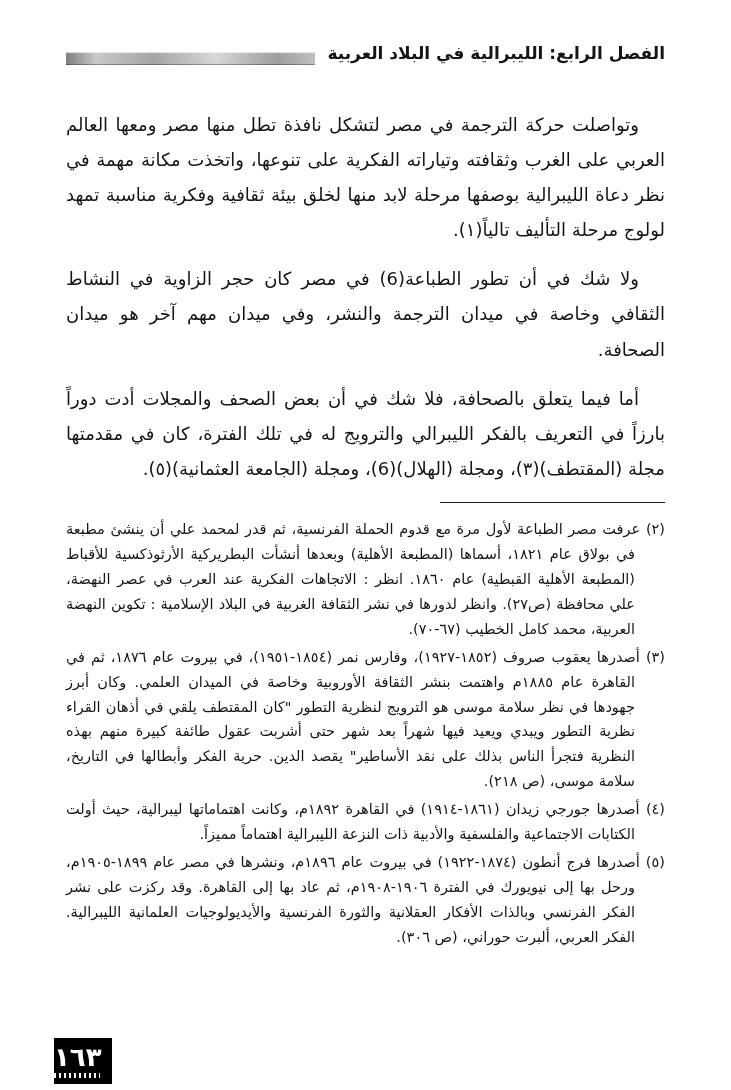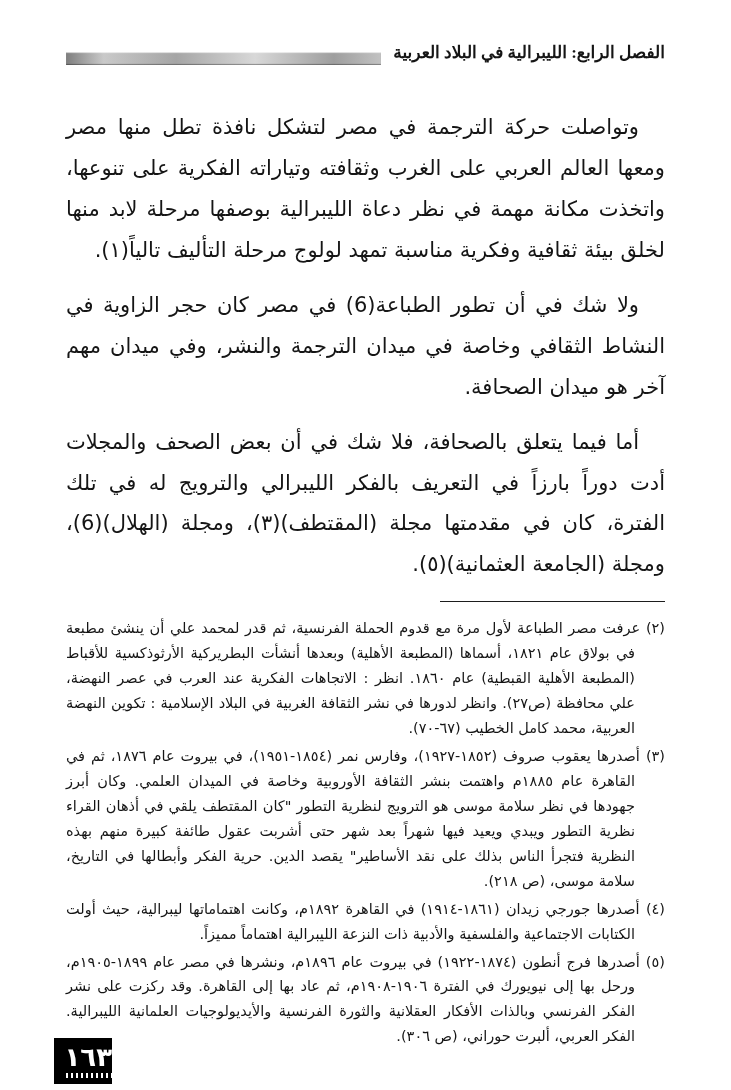--- a/index.html
+++ b/index.html
@@ -19,21 +19,20 @@
     font-family: "DejaVu Sans", sans-serif;
     color: #151515;
     overflow: hidden;
   }
   
   .chapter-header {
     display: flex;
     align-items: center;
     gap: 12px;
     margin-bottom: 42px;
-    font-family: Liberation Serif, serif;
   }
   .chapter-title {
     margin: 0;
     font-size: 17px;
     font-weight: bold;
     white-space: nowrap;
     letter-spacing: 0.2px;
   }
   .header-rule {
     flex: 1;
@@ -41,21 +40,21 @@
     margin-top: 12px;
     background: linear-gradient(90deg,
       #7e7e7e 0%, #c9c9c9 12%, #a5a5a5 35%,
       #d8d8d8 60%, #9e9e9e 85%, #c2c2c2 100%);
     box-shadow: inset 0 1px 1px rgba(255,255,255,.7),
                 inset 0 -1px 1px rgba(0,0,0,.35);
   }
   
   .body-text p {
     margin: 0 0 14px 0;
-    font-size: 21px;
+    font-size: 18px;
     line-height: 1.95;
     text-align: justify;
     text-indent: 26px;
   }
   
   .footnote-sep {
     width: 225px;
     border-top: 1.5px solid #1d1d1d;
     margin: 16px 0 14px 0;
   }
@@ -73,21 +72,21 @@
   .page-number-box {
     position: absolute;
     left: 54px;
     bottom: 6px;
     width: 58px;
     height: 46px;
     background: #000000;
     color: #ffffff;
     display: flex;
     flex-direction: column;
-    align-items: flex-start;
+    align-items: flex-end;
     justify-content: center;
   }
   .page-number-value {
     font-size: 26px;
     font-weight: bold;
     line-height: 1;
   }
   .page-number-ornament {
     width: 80%;
     height: 5px;

